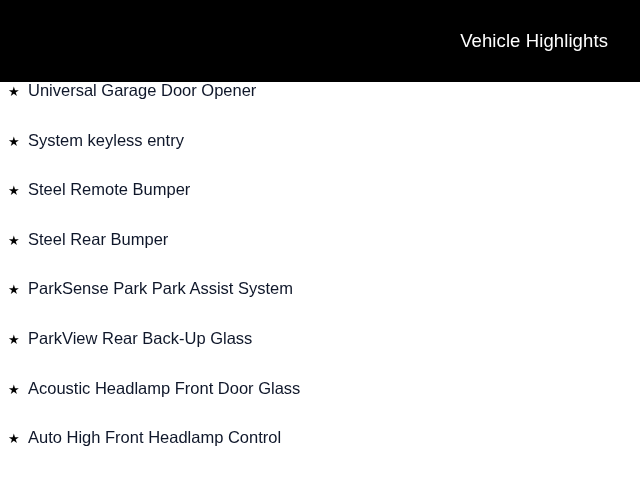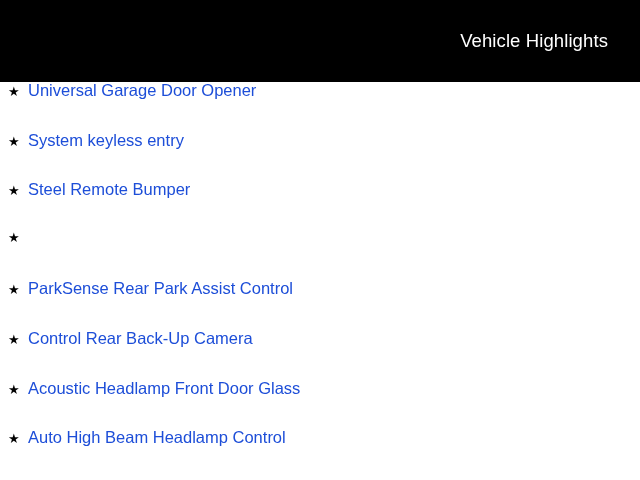--- a/index.html
+++ b/index.html
@@ -51,21 +51,21 @@
   }
   .bullet-star {
     flex: 0 0 auto;
     width: 20px;
     color: #000000;
     font-size: 13px;
     line-height: 1;
     text-align: left;
   }
   .item-label {
-    color: #1d4ed8;
+    color: #0f172a;
     font-size: 16.5px;
     line-height: 1;
     white-space: nowrap;
   }
 </style>
 </head>
 <body>
 
 <div class="page">
 
@@ -85,37 +85,38 @@
       <span class="item-label">System keyless entry</span>
     </li>
 
     <li class="highlight-item">
       <span class="bullet-star">★</span>
       <span class="item-label">Steel Remote Bumper</span>
     </li>
 
     <li class="highlight-item">
       <span class="bullet-star">★</span>
+      <span class="item-label">Steel Rear Bumper</span>
     </li>
 
     <li class="highlight-item">
       <span class="bullet-star">★</span>
-      <span class="item-label">ParkSense Rear Park Assist Control</span>
+      <span class="item-label">ParkSense Park Park Assist System</span>
     </li>
 
     <li class="highlight-item">
       <span class="bullet-star">★</span>
-      <span class="item-label">Control Rear Back-Up Camera</span>
+      <span class="item-label">ParkView Rear Back-Up Glass</span>
     </li>
 
     <li class="highlight-item">
       <span class="bullet-star">★</span>
       <span class="item-label">Acoustic Headlamp Front Door Glass</span>
     </li>
 
     <li class="highlight-item">
       <span class="bullet-star">★</span>
-      <span class="item-label">Auto High Beam Headlamp Control</span>
+      <span class="item-label">Auto High Front Headlamp Control</span>
     </li>
 
   </ul>
 
 </div>
 
 </body></html>

